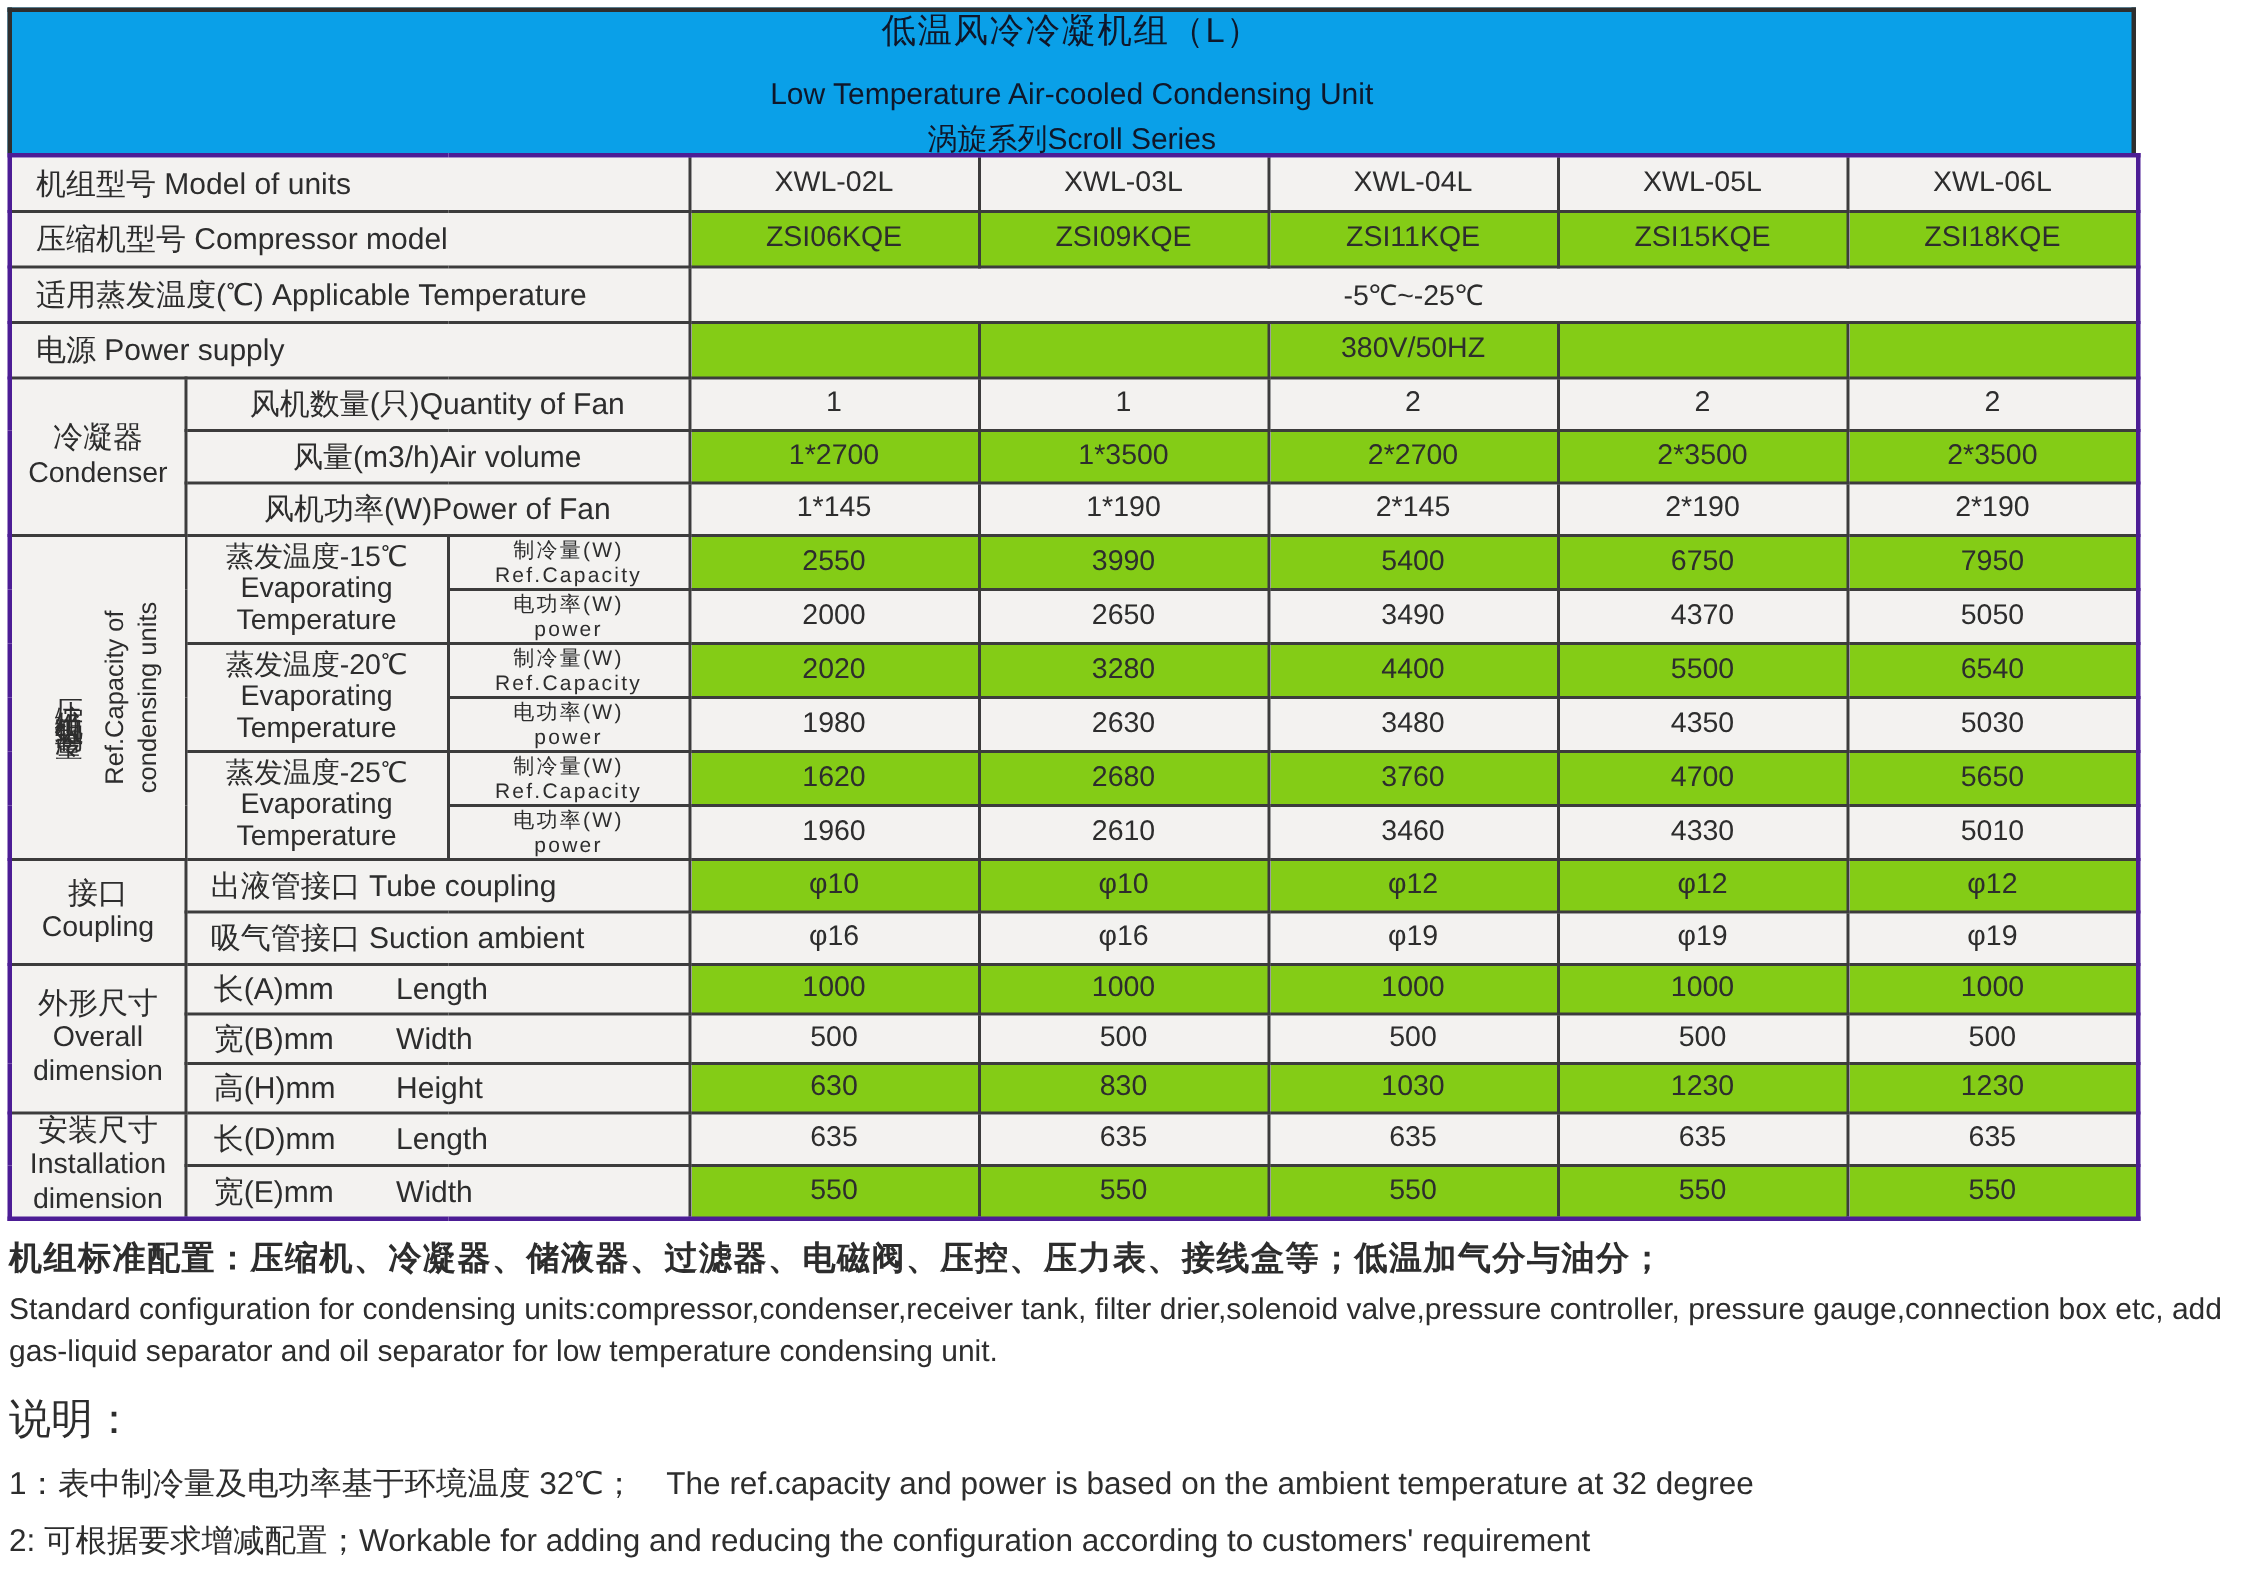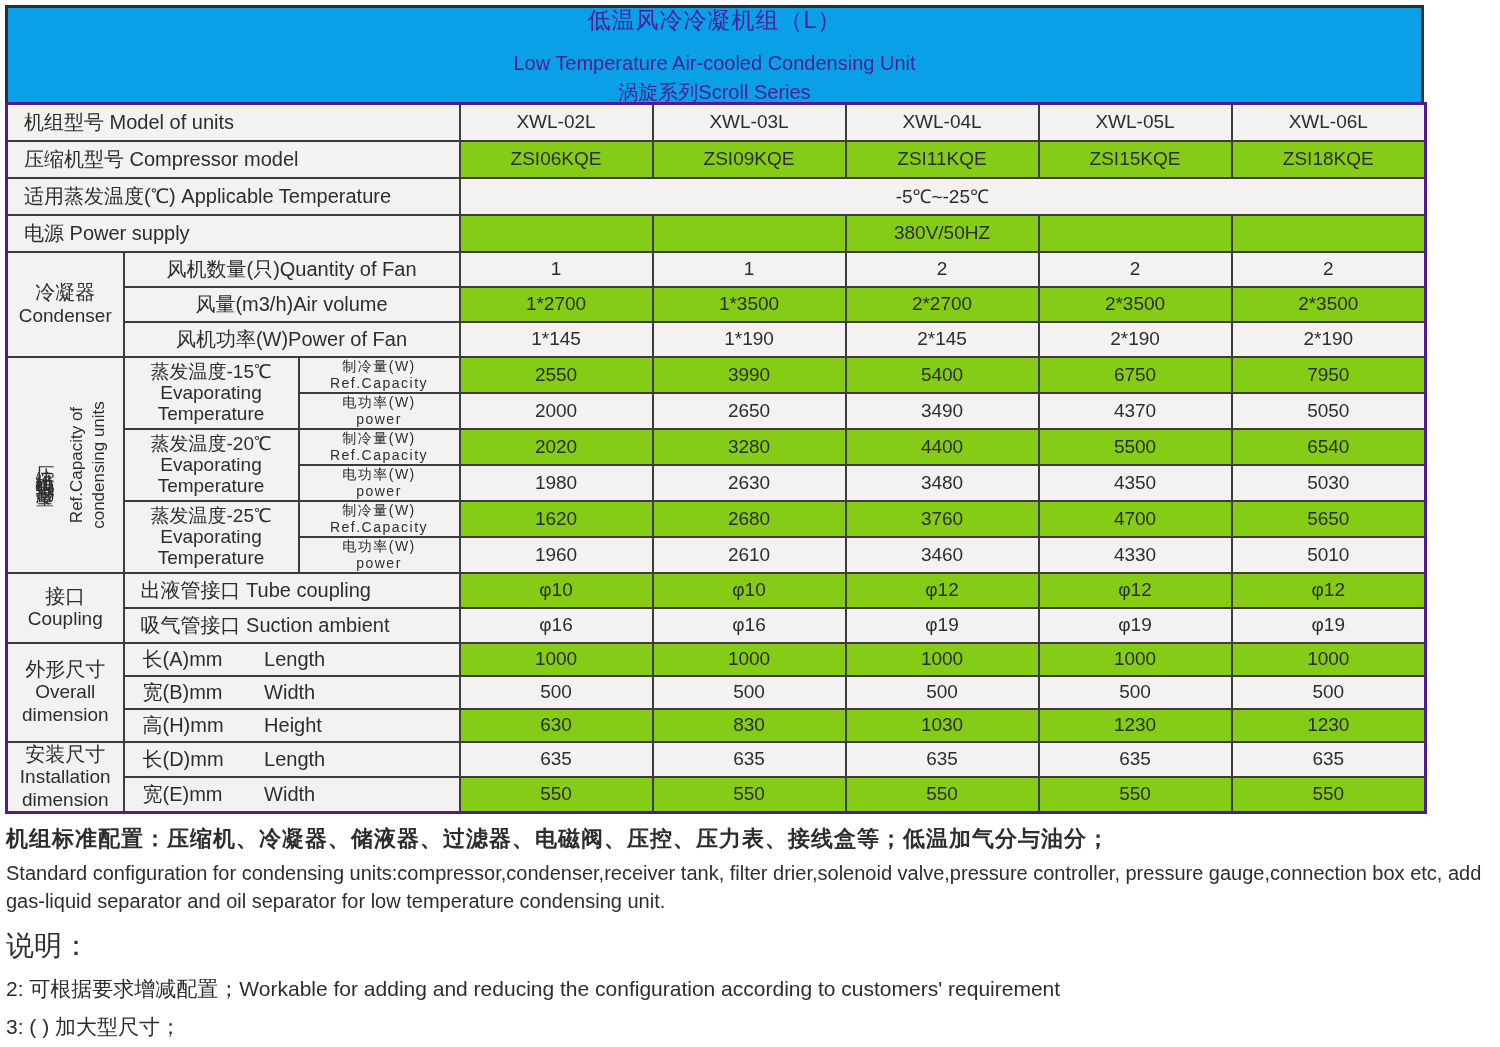--- a/index.html
+++ b/index.html
@@ -5,21 +5,21 @@
   html,body{margin:0;padding:0;}
   body{
     width:1500px;height:1047px;background:#ffffff;
     font-family:"Liberation Sans", sans-serif;color:#2d2d2d;
   }
   .sheet{position:relative;width:1500px;height:1047px;overflow:hidden;}
   .tblwrap{position:absolute;left:5px;top:5px;width:1419px;}
   .bluehead{
     background:#0aa0e8;border:3px solid #2e2e2e;border-bottom:none;
     height:97px;display:flex;flex-direction:column;align-items:center;justify-content:center;
-    color:#4c1d95;box-sizing:border-box;
+    color:#0f172a;box-sizing:border-box;
   }
   .bh-zh{font-size:23px;letter-spacing:1px;}
   .bh-en{font-size:20px;margin-top:16px;}
   .bh-sr{font-size:20px;margin-top:4px;}
   table{border-collapse:collapse;table-layout:fixed;width:1419px;border:3px solid #4c1d95;}
   td{border:2px solid #3c3c3c;overflow:hidden;padding:0;}
   .h37{height:37px}.h36{height:36px}.h35{height:35px}.h34{height:34px}.h33{height:33px}
   .lab{background:#f3f2f0;text-align:left;padding-left:16px;font-size:20px;}
   .labc{background:#f3f2f0;text-align:center;font-size:20px;}
   .val{text-align:center;font-size:19px;}
@@ -312,16 +312,17 @@
             <td class="val bg-g">550</td>
           </tr>
     </tbody>
       </table>
   </div>
 
   <div class="footer">
     <div class="f-zh">机组标准配置：压缩机、冷凝器、储液器、过滤器、电磁阀、压控、压力表、接线盒等；低温加气分与油分；</div>
     <div class="f-en">Standard configuration for condensing units:compressor,condenser,receiver tank, filter drier,solenoid valve,pressure controller, pressure gauge,connection box etc, add gas-liquid separator and oil separator for low temperature condensing unit.</div>
     <div class="f-notes-title">说明：</div>
+    <div class="f-note">1：表中制冷量及电功率基于环境温度 32℃；　The ref.capacity and power is based on the ambient temperature at 32 degree</div>
     <div class="f-note">2: 可根据要求增减配置；Workable for adding and reducing the configuration according to customers' requirement</div>
     <div class="f-note">3: ( ) 加大型尺寸；</div>
   </div>
 </div>
 
 </body></html>

